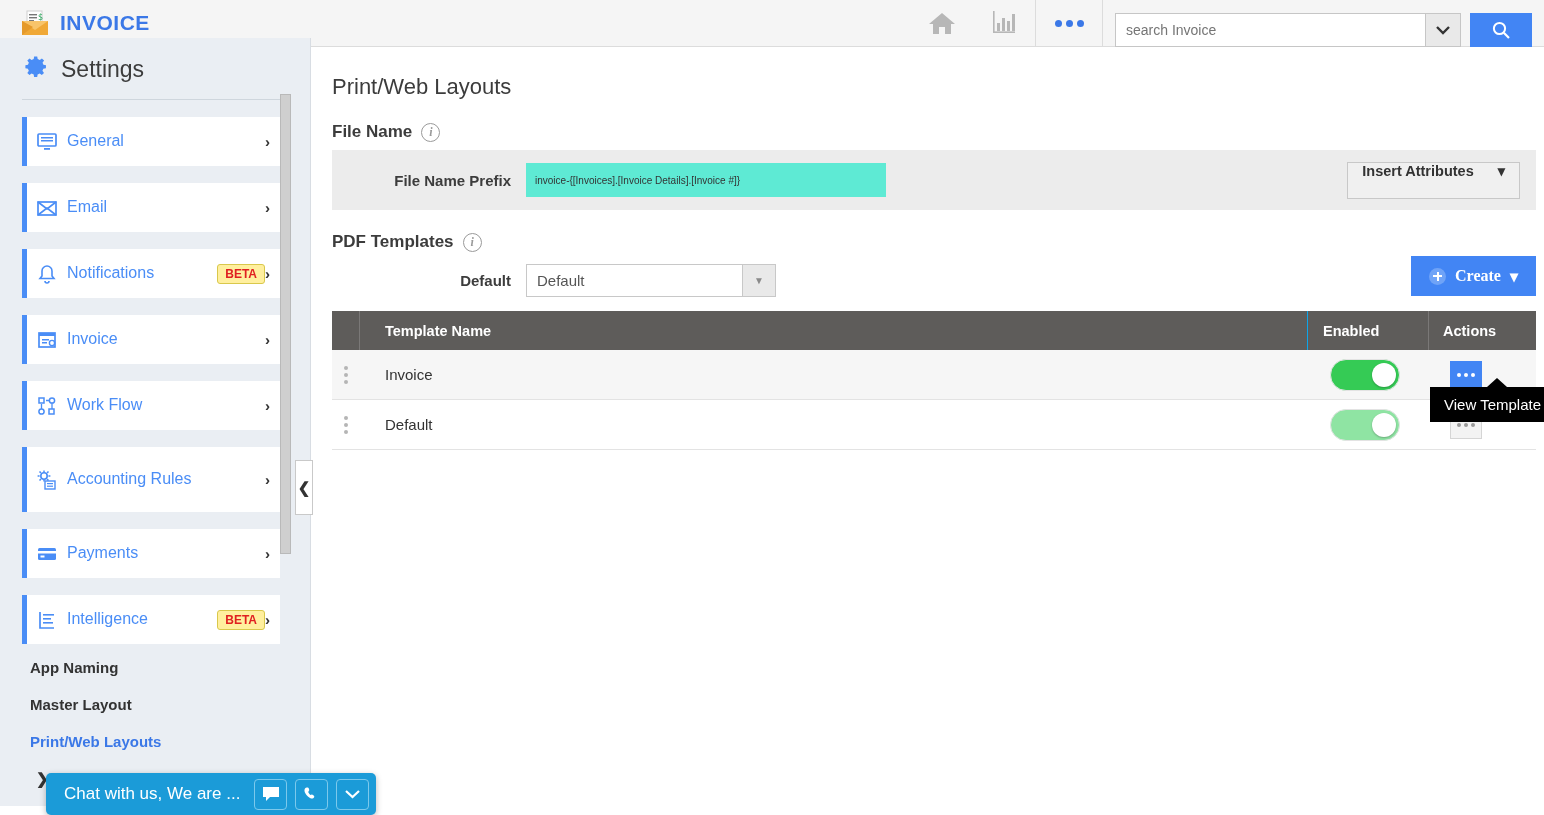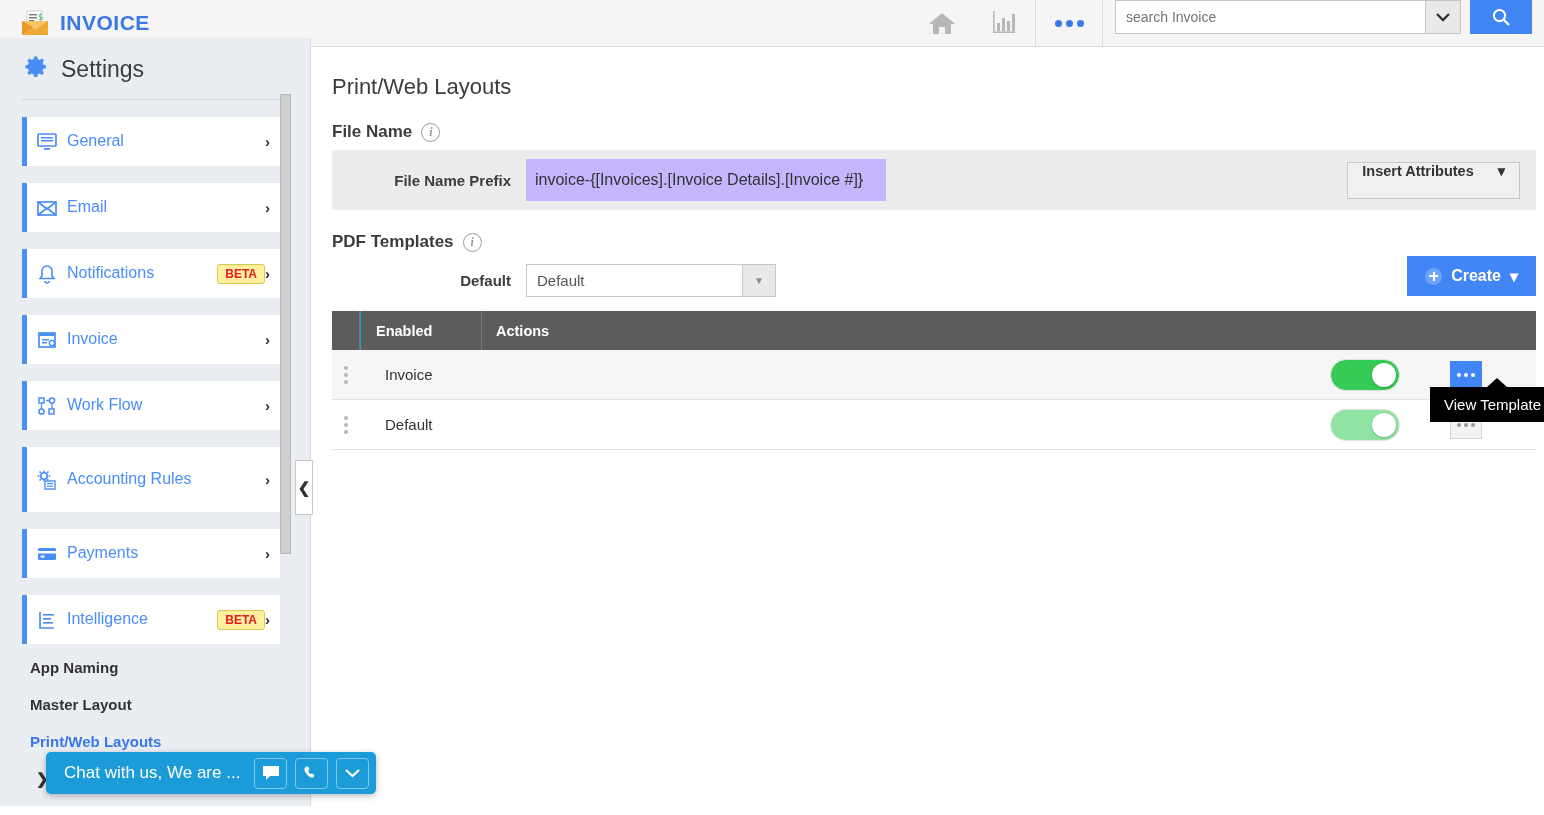--- a/index.html
+++ b/index.html
@@ -13,21 +13,21 @@
   
   .topbar {
     position:absolute; left:0; top:0; width:1544px; height:47px;
     background:#f5f5f5; border-bottom:1px solid #dcdcdc;
     display:flex; align-items:center;
   }
   .logo-wrap { display:flex; align-items:center; padding-left:20px; }
   .logo-icon { width:30px; height:26px; position:relative; margin-right:10px; }
   .logo-text { color:#3b78e7; font-size:21px; font-weight:bold; letter-spacing:.5px; }
 
-  .top-right { margin-left:auto; display:flex; align-items:flex-start; height:47px; }
+  .top-right { margin-left:auto; display:flex; align-items:flex-end; height:47px; }
   .ic-btn {
     width:62px; height:47px; display:flex; align-items:center; justify-content:center;
     cursor:pointer;
   }
   .vdiv { width:1px; height:47px; background:#dcdcdc; }
   .dots-btn {
     width:66px; height:47px; display:flex; align-items:center; justify-content:center; cursor:pointer;
   }
   .dots-btn span { width:7px; height:7px; border-radius:50%; background:#3b78e7; margin:0 2px; display:block; }
 
@@ -98,53 +98,53 @@
     color:#9a9a9a; font-size:12px; font-style:italic; font-family:"Liberation Serif", serif;
     display:inline-flex; align-items:center; justify-content:center; font-weight:bold;
   }
 
   .filename-panel {
     margin:0 8px 0 21px; background:#ececec; height:60px;
     display:flex; align-items:center; padding:0 16px 0 0;
   }
   .fn-label { font-size:15px; font-weight:bold; color:#3c3c3c; width:179px; text-align:right; }
   .fn-input {
-    margin-left:15px; width:360px; height:42px; background:#c4b5fd; border:none;
-    padding:0 9px; font-size:16px; color:#333; outline:none;
+    margin-left:15px; width:360px; height:34px; background:#5eead4; border:none;
+    padding:0 9px; font-size:10px; color:#333; outline:none;
     font-family:"Liberation Sans", sans-serif;
   }
   .insert-attr {
     margin-left:auto; background:#f0f0f0; border:1px solid #c8c8c8; height:37px;
     padding:0 14px; font-size:14.5px; font-weight:bold; color:#333; cursor:pointer;
     display:flex; gap:24px; font-family:"Liberation Sans", sans-serif;
   }
 
   .default-row { display:flex; align-items:center; padding-left:21px; margin-top:4px; position:relative; }
   .def-label { font-size:15px; font-weight:bold; color:#3c3c3c; width:179px; text-align:right; }
   .def-select { margin-left:15px; width:250px; height:33px; border:1px solid #c8c8c8; display:flex; background:#fff; cursor:pointer; }
   .def-select .val { flex:1; display:flex; align-items:center; padding-left:10px; font-size:15px; color:#555; }
   .def-select .arr { width:33px; background:#e9e9e9; border-left:1px solid #c8c8c8; display:flex; align-items:center; justify-content:center; color:#8a8a8a; font-size:10px; }
 
   .create-btn {
     position:absolute; right:8px; top:-8px; background:#4285f4; color:#fff; height:40px;
     padding:0 18px; display:flex; align-items:center; gap:9px; font-size:16px; font-weight:bold;
-    cursor:pointer; font-family:Liberation Sans, sans-serif; border:none;
+    cursor:pointer; font-family:Liberation Serif, serif; border:none;
   }
   .plus-circle { width:17px; height:17px; border-radius:50%; background:#6fa3f7; position:relative; }
   .plus-circle:before, .plus-circle:after { content:""; position:absolute; background:#fff; }
   .plus-circle:before { left:4px; top:7.5px; width:9px; height:2px; }
   .plus-circle:after { top:4px; left:7.5px; height:9px; width:2px; }
 
   
   .tbl { margin:14px 8px 0 21px; position:relative; }
   .thead { display:flex; background:#5e5c5a; height:39px; color:#fff; font-size:14.5px; font-weight:bold; }
   .th-handle { width:28px; border-right:1px solid #7a7877; }
   .th-name { flex:1; display:flex; align-items:center; padding-left:25px; }
   .th-enabled { width:121px; display:flex; align-items:center; padding-left:15px; border-left:1px solid #0ea5e9; }
-  .th-actions { width:120px; display:flex; align-items:center; padding-left:14px; border-left:1px solid #7a7877; }
+  .th-actions { width:108px; display:flex; align-items:center; padding-left:14px; border-left:1px solid #7a7877; }
 
   .trow { display:flex; height:50px; align-items:center; border-bottom:1px solid #e3e3e3; }
   .trow.odd { background:#f6f6f6; }
   .td-handle { width:28px; display:flex; align-items:center; justify-content:center; cursor:grab; }
   .grip { display:grid; grid-template-rows:repeat(3,1fr); gap:3px; }
   .grip i { width:4px; height:4px; border-radius:50%; background:#b5b5b5; display:block; }
   .td-name { flex:1; padding-left:25px; font-size:15px; color:#333; }
   .td-enabled { width:121px; display:flex; align-items:center; padding-left:15px; }
   .td-actions { width:100px; display:flex; align-items:center; padding-left:14px; }
 
@@ -164,21 +164,21 @@
     position:absolute; background:#000; color:#fff; font-size:15px; padding:9px 14px;
     left:1098px; top:76px; white-space:nowrap; z-index:20;
   }
   .tooltip:after {
     content:""; position:absolute; top:-9px; left:57px; border-left:10px solid transparent;
     border-right:10px solid transparent; border-bottom:9px solid #000;
   }
 
   
   .chat {
-    position:absolute; left:46px; bottom:21px; height:42px; background:#1b9bd8;
+    position:absolute; left:46px; bottom:0; height:42px; background:#1b9bd8;
     border-radius:5px; display:flex; align-items:center; padding:0 7px 0 18px; gap:8px;
     box-shadow:0 2px 6px rgba(0,0,0,.28); z-index:30;
   }
   .chat-text { color:#fff; font-size:17px; margin-right:6px; }
   .chat-btn {
     width:33px; height:31px; border:1px solid #7cc9ec; border-radius:4px;
     display:flex; align-items:center; justify-content:center; cursor:pointer; color:#fff;
   }
 </style>
 </head>
@@ -404,20 +404,21 @@
     <button class="create-btn">
       <span class="plus-circle"></span>
       <span>Create</span>
       <span>▾</span>
     </button>
   </div>
 
   <div class="tbl">
     <div class="thead">
       <div class="th-handle"></div>
+      <div class="th-name">Template Name</div>
       <div class="th-enabled">Enabled</div>
       <div class="th-actions">Actions</div>
     </div>
 
     <div class="trow odd">
       <div class="td-handle">
         <span class="grip">
             <i></i>
             <i></i>
             <i></i>

